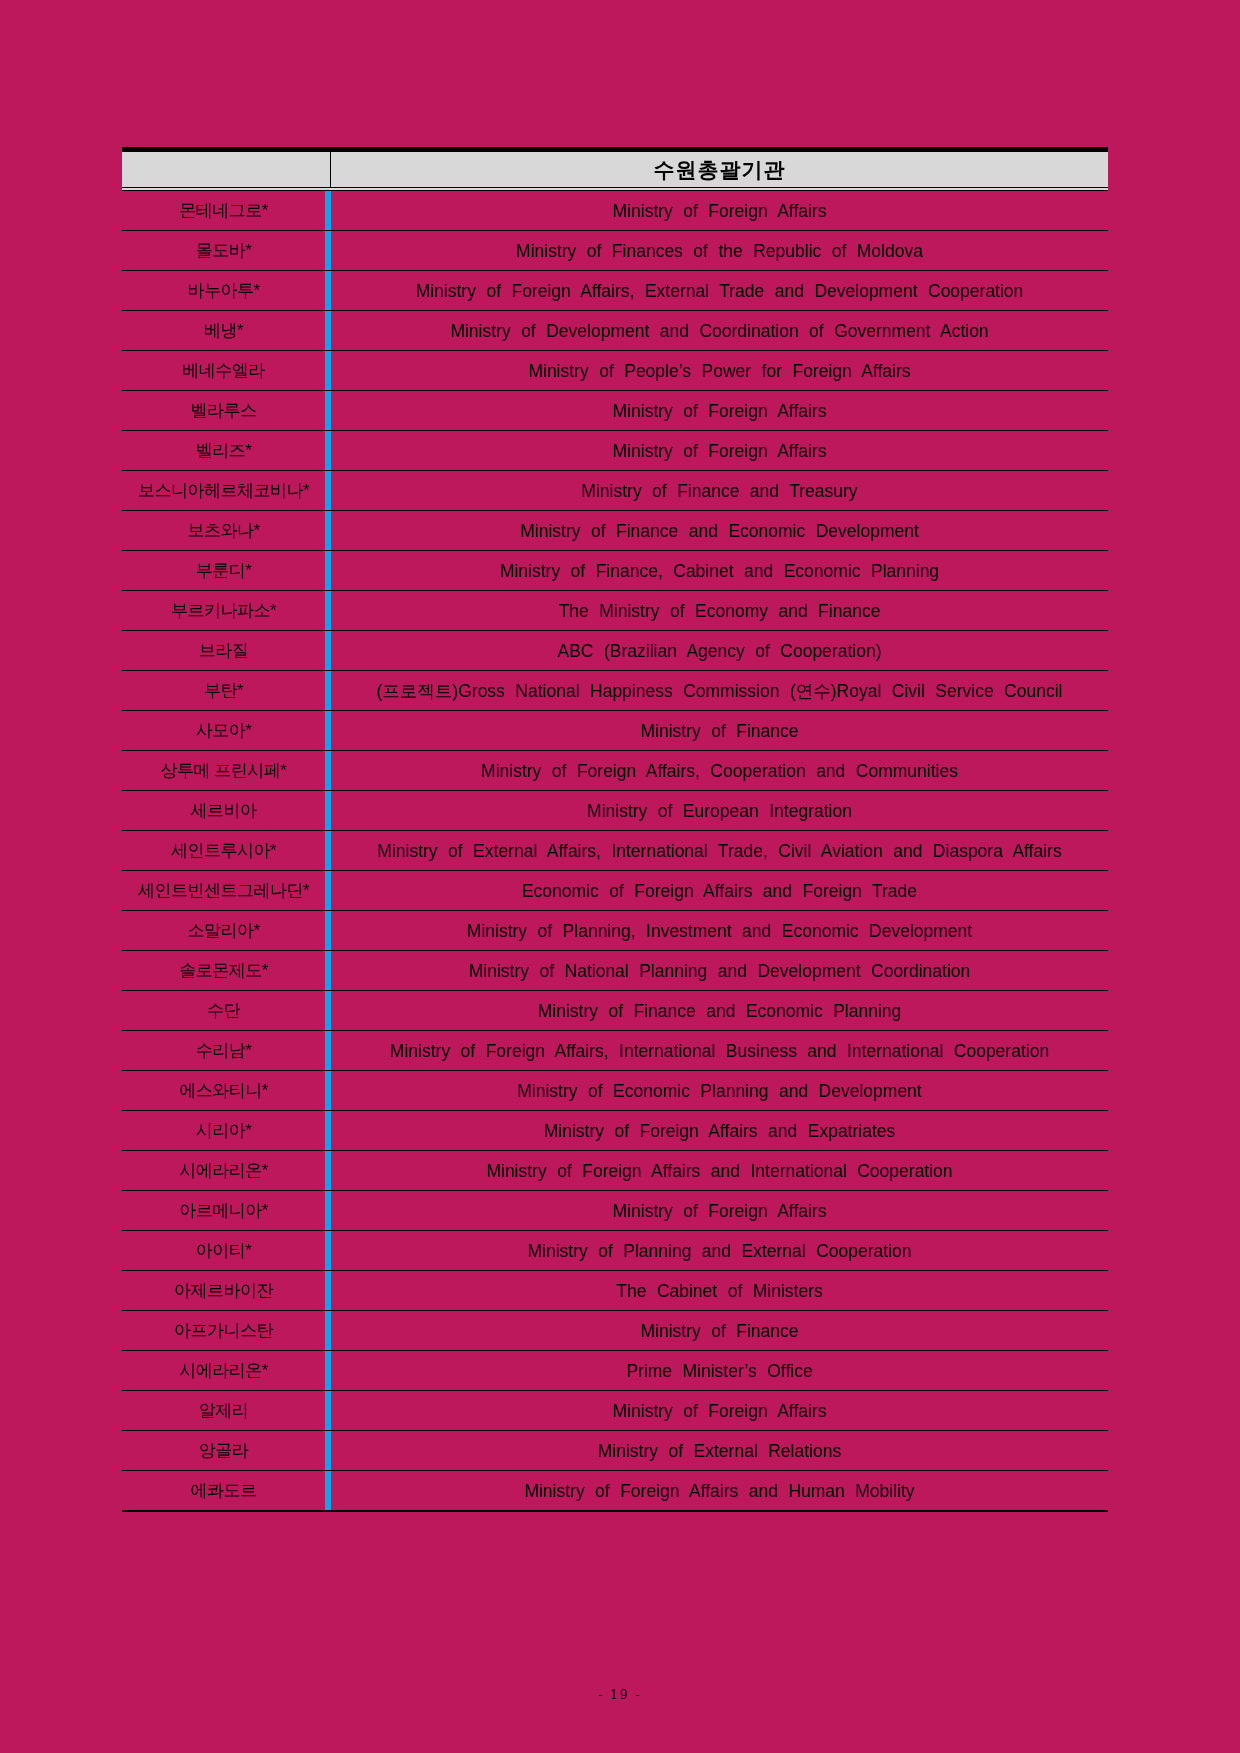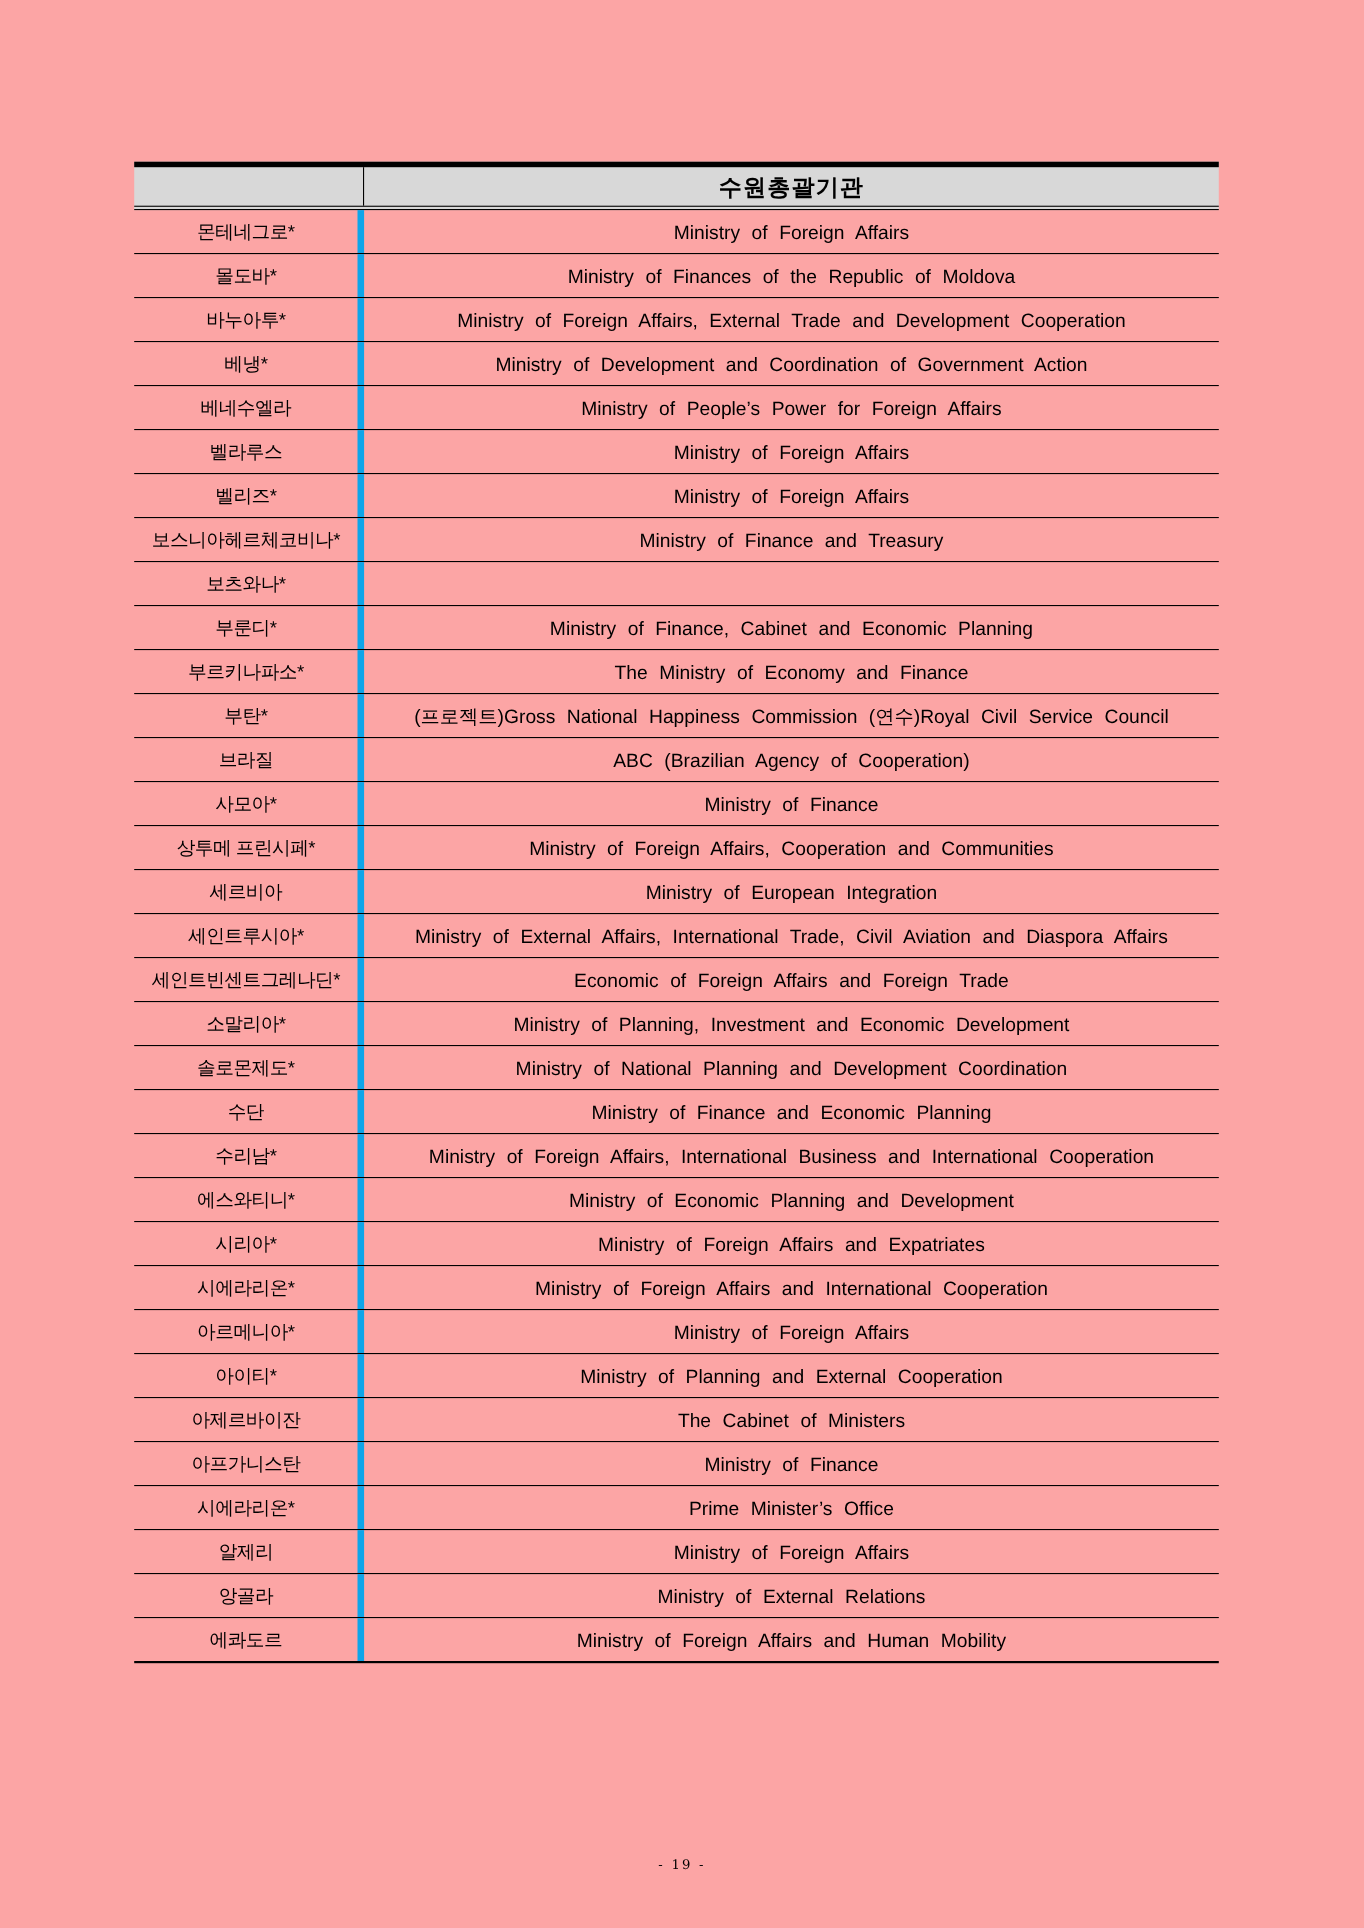--- a/index.html
+++ b/index.html
@@ -1,19 +1,19 @@
 <!DOCTYPE html>
 <html><head>
 <meta charset="utf-8">
 <style>
   html,body{margin:0;padding:0;background:#ffffff;}
   .page{
     position:relative;
     width:1240px;height:1753px;
-    background:#fca5a5;
+    background:#be185d;
     font-family:"Liberation Sans","DejaVu Sans",sans-serif;
     color:#000;
   }
   .doc-table{
     position:absolute;
     left:122px;top:147px;
     width:986px;
   }
   .t-header{
     display:grid;
@@ -111,43 +111,44 @@
     <div class="cell agency">Ministry of Foreign Affairs</div>
   </div>
 
   <div class="t-row">
     <div class="cell country">보스니아헤르체코비나*</div>
     <div class="cell agency">Ministry of Finance and Treasury</div>
   </div>
 
   <div class="t-row">
     <div class="cell country">보츠와나*</div>
+    <div class="cell agency">Ministry of Finance and Economic Development</div>
   </div>
 
   <div class="t-row">
     <div class="cell country">부룬디*</div>
     <div class="cell agency">Ministry of Finance, Cabinet and Economic Planning</div>
   </div>
 
   <div class="t-row">
     <div class="cell country">부르키나파소*</div>
     <div class="cell agency">The Ministry of Economy and Finance</div>
   </div>
 
   <div class="t-row">
+    <div class="cell country">브라질</div>
+    <div class="cell agency">ABC (Brazilian Agency of Cooperation)</div>
+  </div>
+
+  <div class="t-row">
     <div class="cell country">부탄*</div>
     <div class="cell agency">(프로젝트)Gross National Happiness Commission (연수)Royal Civil Service Council</div>
   </div>
 
   <div class="t-row">
-    <div class="cell country">브라질</div>
-    <div class="cell agency">ABC (Brazilian Agency of Cooperation)</div>
-  </div>
-
-  <div class="t-row">
     <div class="cell country">사모아*</div>
     <div class="cell agency">Ministry of Finance</div>
   </div>
 
   <div class="t-row">
     <div class="cell country">상투메 프린시페*</div>
     <div class="cell agency">Ministry of Foreign Affairs, Cooperation and Communities</div>
   </div>
 
   <div class="t-row">

